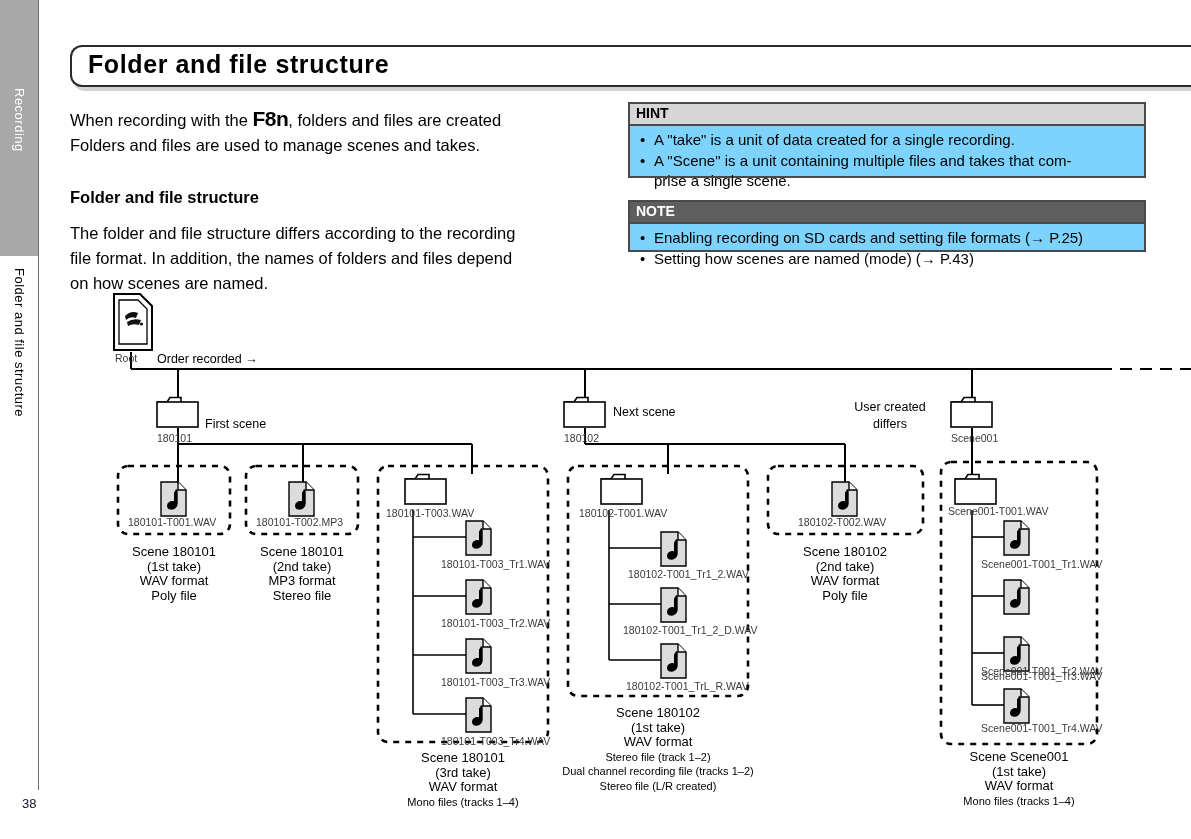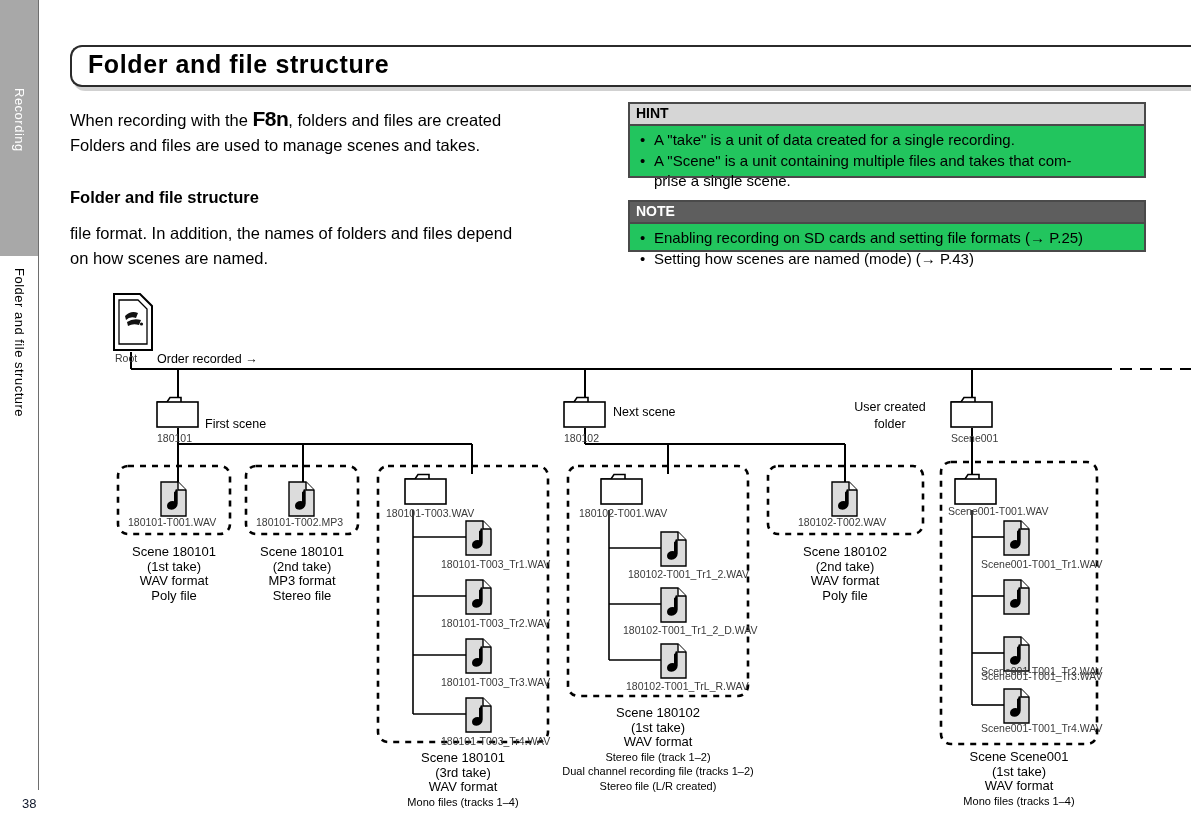--- a/index.html
+++ b/index.html
@@ -44,21 +44,21 @@
   
   .body-text{ font-size:16.5px;line-height:25px; }
   #intro-block{ position:absolute;left:70px;top:106px;width:520px; }
   #intro-line1{ text-align:justify; }
   #model-name{ font-size:21px;font-weight:bold;letter-spacing:-.5px; }
   #sub-heading{
     position:absolute;left:70px;top:188px;font-size:16.5px;font-weight:bold;
   }
   #desc-block{ position:absolute;left:70px;top:221px;width:520px; }
   
-  .callout{ position:absolute;border:2px solid #4a4a4a;box-sizing:border-box;background:#22c55e; }
+  .callout{ position:absolute;border:2px solid #4a4a4a;box-sizing:border-box;background:#7dd3fc; }
   .callout-head{
     font-size:14px;font-weight:bold;padding:1px 6px 2px 6px;line-height:17px;
   }
   .callout-body{ padding:3px 8px 5px 8px; }
   .callout-li{
     font-size:15px;line-height:20px;position:relative;padding-left:16px;
     margin:1px 0;
   }
   .callout-li:before{
     content:"\2022";position:absolute;left:2px;top:0;font-size:15px;
@@ -90,20 +90,21 @@
 <div id="header-title">Folder and file structure</div>
 
 <div id="intro-block" class="body-text">
   <div id="intro-line1"><span>When recording with the </span><span id="model-name">F8n</span><span>, folders and files are created</span></div>
   <div>Folders and files are used to manage scenes and takes.</div>
 </div>
 
 <div id="sub-heading">Folder and file structure</div>
 
 <div id="desc-block" class="body-text">
+  <div>The folder and file structure differs according to the recording</div>
   <div>file format. In addition, the names of folders and files depend</div>
   <div>on how scenes are named.</div>
 </div>
 
 <div class="callout" id="hint-box">
   <div class="callout-head" id="hint-head">HINT</div>
   <div class="callout-body">
     <div class="callout-li">A "take" is a unit of data created for a single recording.</div>
     <div class="callout-li">
       <span>A "Scene" is a unit containing multiple files and takes that com-</span><br>
@@ -266,21 +267,21 @@
   <div class="dlabel-sm" style="left:115px;top:352px;">Root</div>
   <div class="dlabel" style="left:157px;top:352px;">Order recorded →</div>
 
   <div class="dlabel" style="left:205px;top:405px;margin-top:12px;">First scene</div>
   <div class="dlabel-sm" style="left:157px;top:432px;">180101</div>
 
   <div class="dlabel" style="left:613px;top:405px;">Next scene</div>
   <div class="dlabel-sm" style="left:564px;top:432px;">180102</div>
 
   <div class="dlabel" style="left:845px;top:400px;width:90px;text-align:center;">User created</div>
-  <div class="dlabel" style="left:845px;top:417px;width:90px;text-align:center;">folder</div>
+  <div class="dlabel" style="left:845px;top:417px;width:90px;text-align:center;">differs</div>
   <div class="dlabel-sm" style="left:951px;top:432px;">Scene001</div>
 
   <div class="dlabel-sm" style="left:128px;top:516px;">180101-T001.WAV</div>
   <div class="caption cap-l" style="left:114px;top:545px;width:120px;">
     <div>Scene 180101</div>
     <div>(1st take)</div>
     <div>WAV format</div>
     <div>Poly file</div>
   </div>
 

